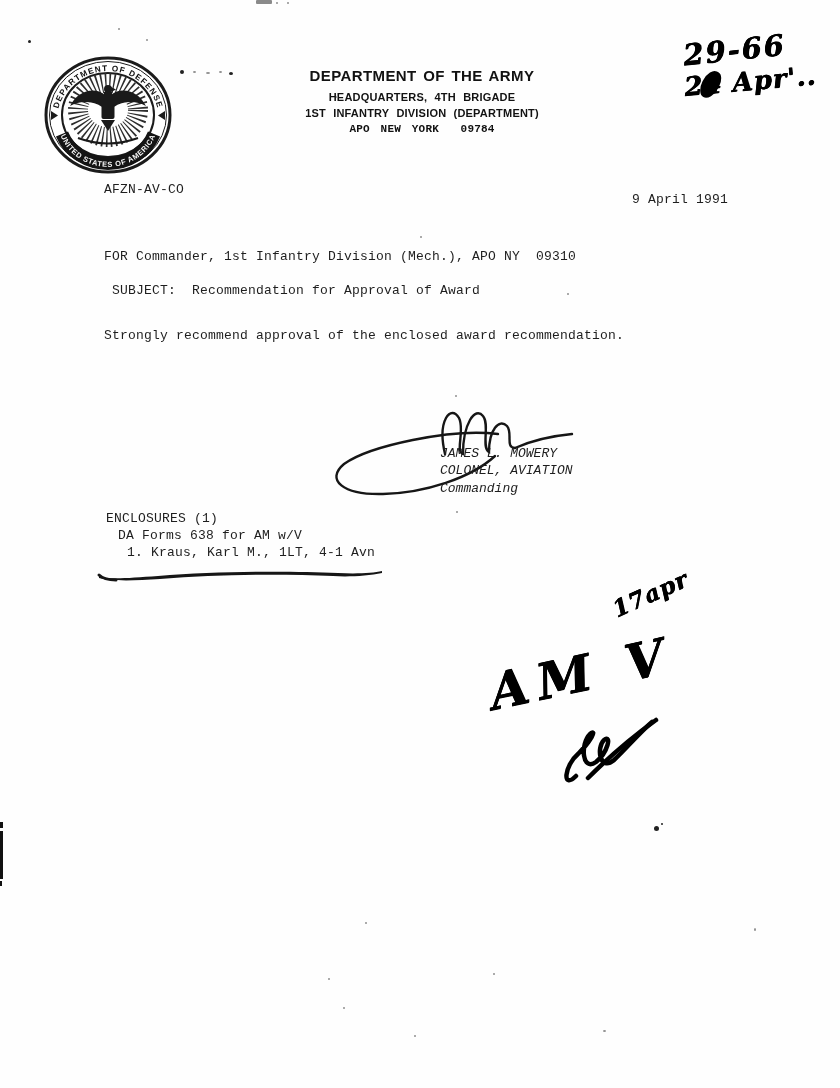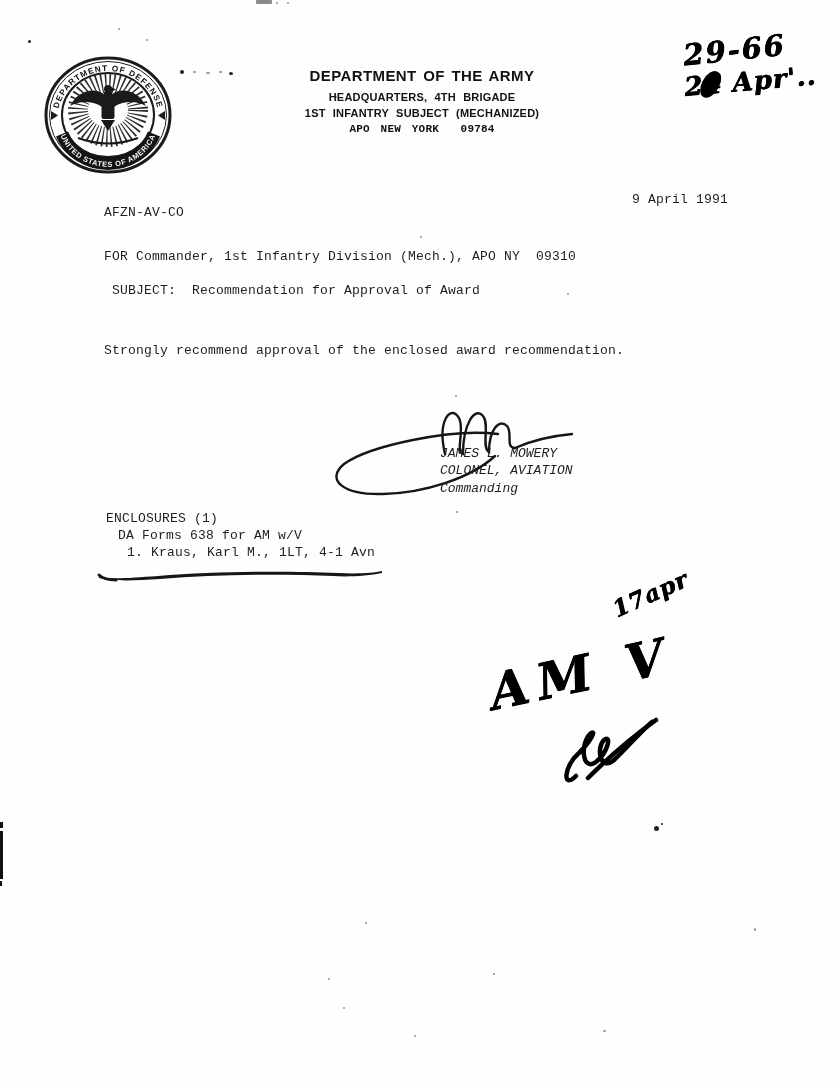--- a/index.html
+++ b/index.html
@@ -74,28 +74,28 @@
     <text class="sealtext" font-size="8.2" letter-spacing="1.1" fill="#101010">
       <textPath href="#sealTop" startOffset="50%" text-anchor="middle">DEPARTMENT OF DEFENSE</textPath>
     </text>
     <text class="sealtext" font-size="7.4" letter-spacing="0.6" fill="#f7f7f7">
       <textPath href="#sealBot" startOffset="50%" text-anchor="middle">UNITED STATES OF AMERICA</textPath>
     </text>
   </svg>
 
   <div class="hdr hdr-1" style="top:67px;">DEPARTMENT OF THE ARMY</div>
   <div class="hdr hdr-s" style="top:91px;">HEADQUARTERS, 4TH BRIGADE</div>
-  <div class="hdr hdr-s" style="top:107px;">1ST INFANTRY SUBJECT (MECHANIZED)</div>
+  <div class="hdr hdr-s" style="top:107px;">1ST INFANTRY DIVISION (DEPARTMENT)</div>
   <div class="hdr hdr-s" style="top:123px;font-family:Liberation Mono, monospace;">APO NEW YORK  09784</div>
 
-  <div class="mono" style="left:104px; top:205px;">AFZN-AV-CO</div>
+  <div class="mono" style="left:104px; top:182px;">AFZN-AV-CO</div>
   <div class="mono" style="left:632px; top:192px;">9 April 1991</div>
   <div class="mono" style="left:104px; top:249px;">FOR Commander, 1st Infantry Division (Mech.), APO NY  09310</div>
   <div class="mono" style="left:104px; top:283px;margin-left:8px;">SUBJECT:  Recommendation for Approval of Award</div>
-  <div class="mono" style="left:104px; top:343px;">Strongly recommend approval of the enclosed award recommendation.</div>
+  <div class="mono" style="left:104px; top:328px;">Strongly recommend approval of the enclosed award recommendation.</div>
 
   <svg style="left:325px; top:402px;" width="250" height="100" viewBox="0 0 250 100">
     <g fill="none" stroke="#161616" stroke-width="2.4" stroke-linecap="round">
       <path d="M 173 32 C 126 26 44 44 19 62 C 0 78 18 93 58 92 C 100 91 146 76 170 54"></path>
       <path d="M 120 52 C 112 18 126 2 134 16 C 140 28 130 50 138 52 C 138 22 150 4 158 14 C 165 22 156 46 164 50 C 164 28 174 16 182 24 C 188 31 180 46 190 46"></path>
       <path d="M 190 46 C 208 38 226 34 247 32"></path>
     </g>
   </svg>
 
   <div class="sigline" style="top:445px;">

